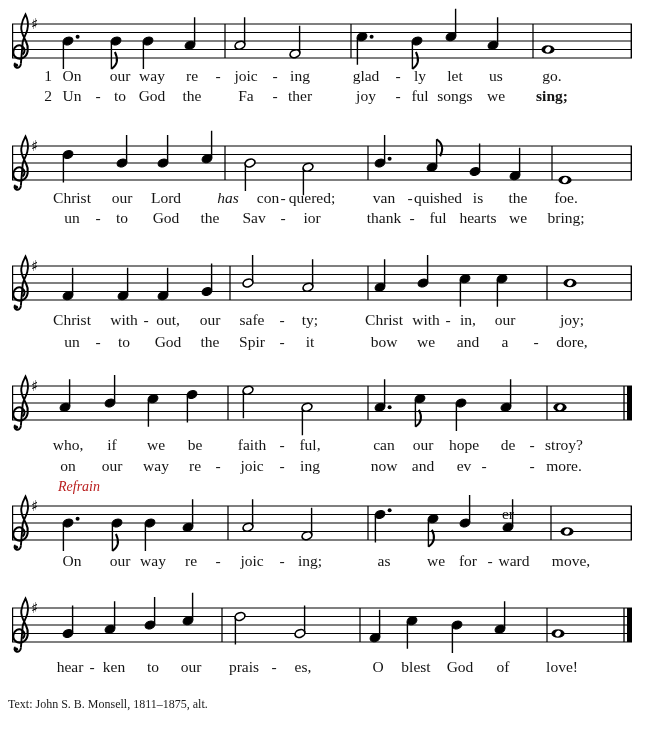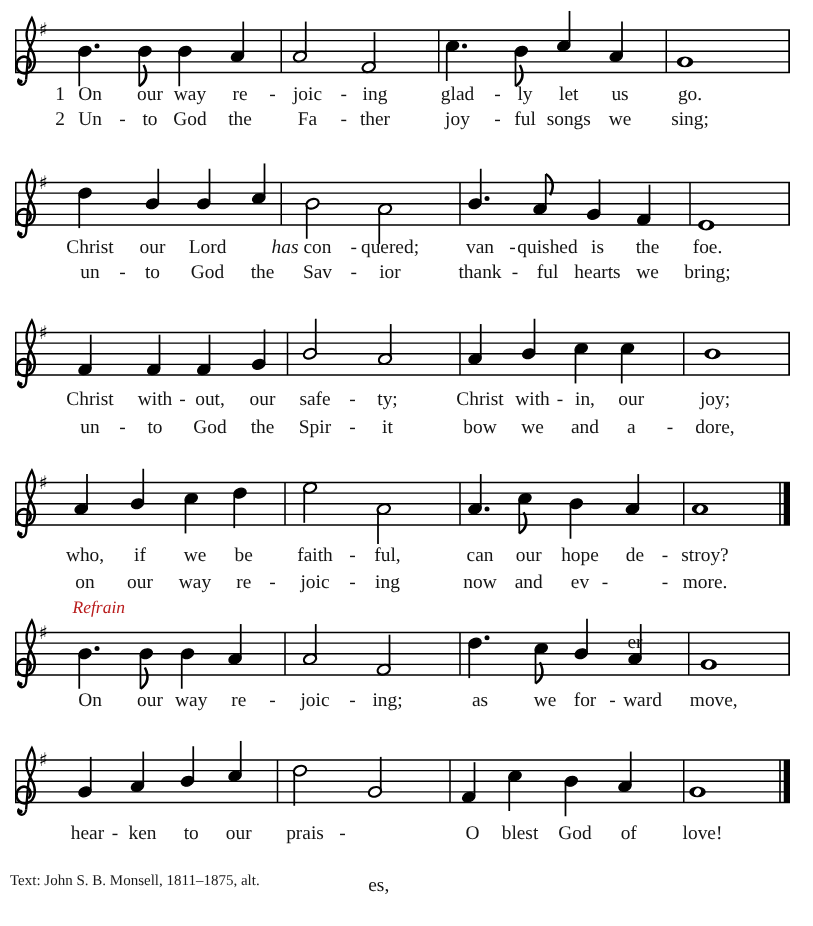--- a/index.html
+++ b/index.html
@@ -439,26 +439,26 @@
       <span class="syl" style="left: 152px; top: 88px;">God</span>
       <span class="syl" style="left: 192px; top: 88px;">the</span>
       <span class="syl" style="left: 246px; top: 88px;">Fa</span>
       <span class="syl" style="left: 275px; top: 88px;">-</span>
       <span class="syl" style="left: 300px; top: 88px;">ther</span>
       <span class="syl" style="left: 366px; top: 88px;">joy</span>
       <span class="syl" style="left: 398px; top: 88px;">-</span>
       <span class="syl" style="left: 420px; top: 88px;">ful</span>
       <span class="syl" style="left: 455px; top: 88px;">songs</span>
       <span class="syl" style="left: 496px; top: 88px;">we</span>
-      <span class="syl" style="left: 552px; top: 88px;">sing;</span>
+      <span class="syl" style="left: 552px; top: 88px; font-weight: bold;">sing;</span>
       <span class="syl" style="left: 72px; top: 190px;">Christ</span>
       <span class="syl" style="left: 122px; top: 190px;">our</span>
       <span class="syl" style="left: 166px; top: 190px;">Lord</span>
       <span class="syl" style="left: 228px; top: 190px; font-style: italic;">has</span>
-      <span class="syl" style="left: 254px; top: 190px;">con</span>
+      <span class="syl" style="left: 268px; top: 190px;">con</span>
       <span class="syl" style="left: 283px; top: 190px;">-</span>
       <span class="syl" style="left: 312px; top: 190px;">quered;</span>
       <span class="syl" style="left: 384px; top: 190px;">van</span>
       <span class="syl" style="left: 410px; top: 190px;">-</span>
       <span class="syl" style="left: 438px; top: 190px;">quished</span>
       <span class="syl" style="left: 478px; top: 190px;">is</span>
       <span class="syl" style="left: 518px; top: 190px;">the</span>
       <span class="syl" style="left: 566px; top: 190px;">foe.</span>
       <span class="syl" style="left: 72px; top: 210px;">un</span>
       <span class="syl" style="left: 98px; top: 210px;">-</span>
@@ -544,21 +544,21 @@
       <span class="syl" style="left: 490px; top: 553px;">-</span>
       <span class="syl" style="left: 514px; top: 553px;">ward</span>
       <span class="syl" style="left: 571px; top: 553px;">move,</span>
       <span class="syl" style="left: 70px; top: 659px; text-align: right;">hear</span>
       <span class="syl" style="left: 92px; top: 659px;">-</span>
       <span class="syl" style="left: 114px; top: 659px;">ken</span>
       <span class="syl" style="left: 153px; top: 659px;">to</span>
       <span class="syl" style="left: 191px; top: 659px;">our</span>
       <span class="syl" style="left: 244px; top: 659px;">prais</span>
       <span class="syl" style="left: 274px; top: 659px;">-</span>
-      <span class="syl" style="left: 303px; top: 659px; margin-top: 42px;">es,</span>
+      <span class="syl" style="left: 303px; top: 659px;">es,</span>
       <span class="syl" style="left: 378px; top: 659px;">O</span>
       <span class="syl" style="left: 416px; top: 659px;">blest</span>
       <span class="syl" style="left: 460px; top: 659px;">God</span>
       <span class="syl" style="left: 503px; top: 659px;">of</span>
       <span class="syl" style="left: 562px; top: 659px;">love!</span>
     </div>
   <div class="refrain">Refrain</div>
   <div class="footer">
     <div>Text: John S. B. Monsell, 1811–1875, alt.</div>
   </div>

